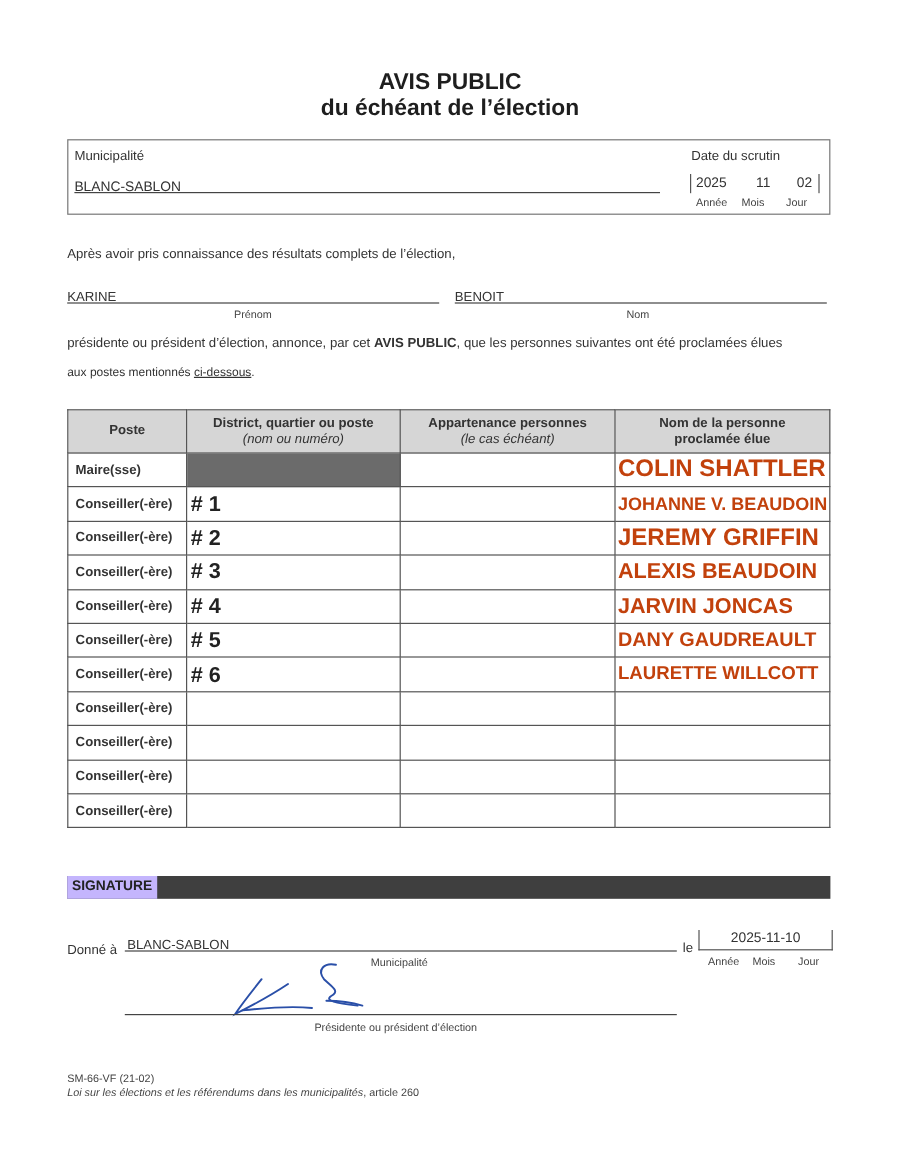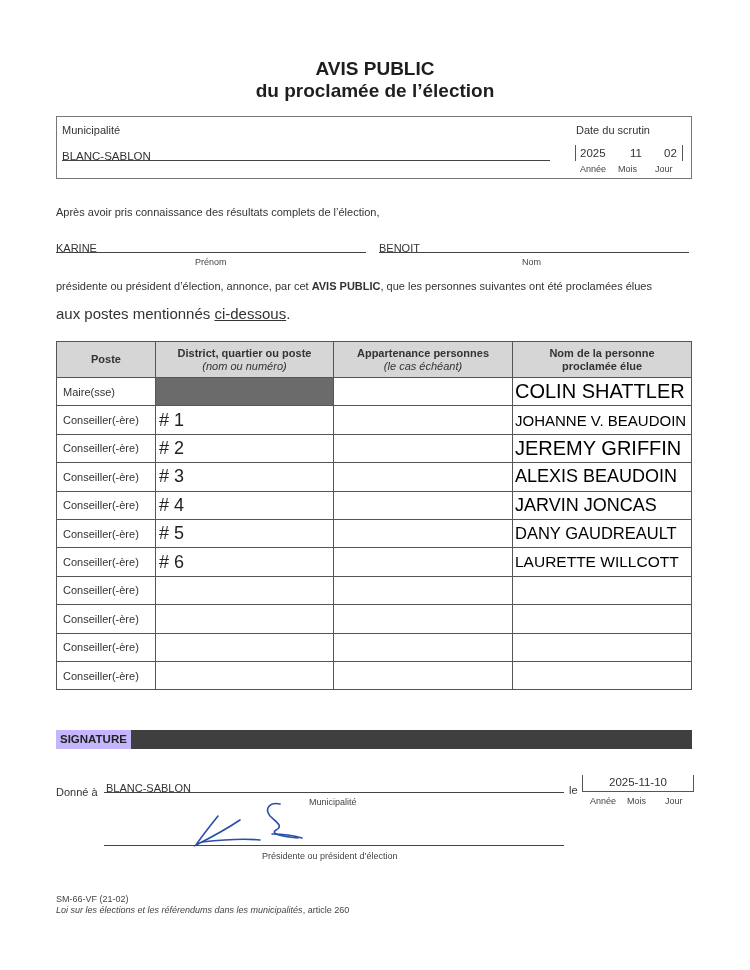--- a/index.html
+++ b/index.html
@@ -34,41 +34,41 @@
     border-collapse: collapse; table-layout: fixed;
   }
   table.results th, table.results td {
     border: 1px solid #555; padding: 0; box-sizing: border-box;
   }
   table.results th {
     background: #d6d6d6; font-size: 11px; font-weight: bold; color: #333;
     height: 36px; line-height: 13px; text-align: center; vertical-align: middle;
   }
   table.results th .sub { font-weight: normal; font-style: italic; display: block; }
-  table.results td { height: 28.4px; }
+  table.results td { height: 28.4px; font-weight: bold; }
   td.poste { font-size: 11px; color: #333; padding-left: 6px !important; }
   td.district { font-size: 18px; color: #222; padding-left: 3px !important; }
   td.district.shaded { background: #6b6b6b; }
-  td.name { font-size: 17px; color: #000000; padding-left: 2px !important; white-space: nowrap; overflow: hidden; }
+  td.name { font-size: 17px; color: #c2410c; padding-left: 2px !important; white-space: nowrap; overflow: hidden; }
   td.name.big { font-size: 20px; }
 
   .sig-bar {
     left: 56px; top: 730px; width: 636px; height: 19px; background: #3f3f3f;
   }
   .sig-label {
     left: 56px; top: 730px; height: 19px; padding: 0 4px; background: #c4b5fd;
     font-weight: bold; font-size: 11.5px; line-height: 19px; color: #222;
   }
   .footer { font-size: 9px; color: #444; }
 </style>
 </head>
 <body>
 
 <div class="abs title t1">AVIS PUBLIC</div>
-<div class="abs title t2">du proclamée de l’élection</div>
+<div class="abs title t2">du échéant de l’élection</div>
 
 <div class="abs muni-box"></div>
 <div class="abs label-sm" style="left:62px;top:124px;">Municipalité</div>
 <div class="abs line" style="left:62px;top:146px;width:488px;height:14px;">
   <span class="label-sm" style="font-size:11.5px;">BLANC-SABLON</span>
 </div>
 <div class="abs label-sm" style="left:576px;top:124px;">Date du scrutin</div>
 <div class="abs date-box" style="left:575px;top:145px;width:106px;border-bottom:none;text-align:center;">
   <span class="abs label-sm" style="left:4px;top:2px;font-size:11.5px;">2025</span>
   <span class="abs label-sm" style="left:54px;top:2px;font-size:11.5px;">11</span>
@@ -86,21 +86,21 @@
 <div class="abs tiny" style="left:195px;top:257px;">Prénom</div>
 
 <div class="abs line" style="left:379px;top:238px;width:310px;height:14px;">
   <span class="label-sm">BENOIT</span>
 </div>
 <div class="abs tiny" style="left:522px;top:257px;">Nom</div>
 
 <div class="abs label-sm" style="left:56px;top:280px;font-size:11px;white-space:nowrap;">
   <span>présidente ou président d’élection, annonce, par cet </span><b>AVIS PUBLIC</b><span>, que les personnes suivantes ont été proclamées élues</span>
 </div>
-<div class="abs label-sm" style="left:56px;top:305px;font-size:15px;">
+<div class="abs label-sm" style="left:56px;top:305px;font-size:10px;">
   <span>aux postes mentionnés </span><u>ci-dessous</u><span>.</span>
 </div>
 
 <table class="results">
   <colgroup>
     <col style="width:99px">
       <col style="width:178px">
       <col style="width:179px">
       <col style="width:179px">
   </colgroup>

